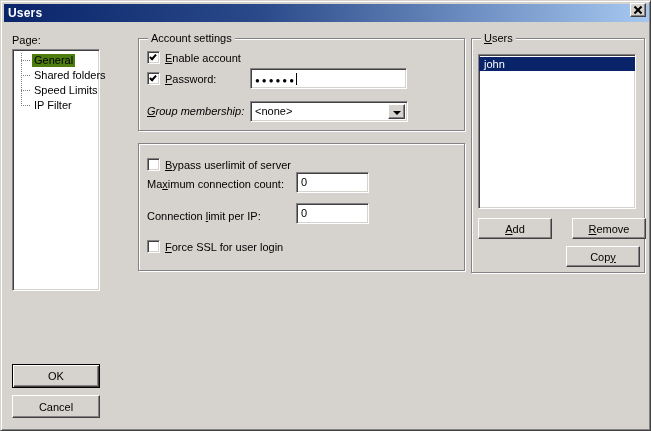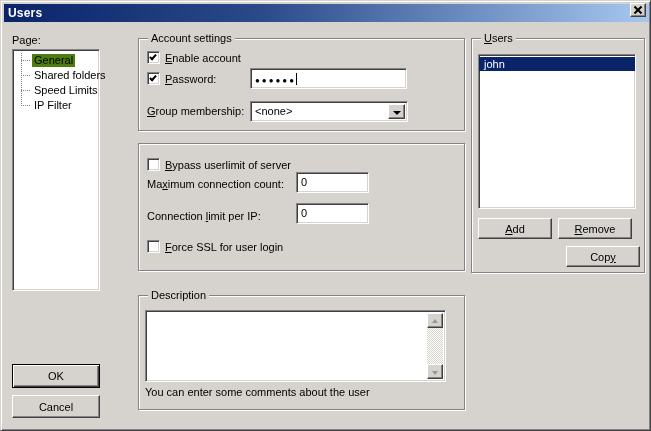--- a/index.html
+++ b/index.html
@@ -167,21 +167,21 @@
 
     <span class="cb" style="left:8px; top:33px;" data-checked="true">
       <span class="tick"></span>
     </span>
     <span class="lbl" style="left:26px; top:34px;"><span></span><span class="u">P</span><span>assword:</span></span>
 
     <div class="field sunken" style="left:111px; top:29px; width:157px; height:21px;">
       <span class="dots">●●●●●●</span><span class="caret"></span>
     </div>
 
-    <span class="lbl" style="left:8px; top:66px;"><span></span><span class="u">G</span><span>roup membership:</span></span>
+    <span class="lbl" style="left:8px; top:66px;font-style:italic;"><span></span><span class="u">G</span><span>roup membership:</span></span>
 
     <div class="combo sunken" style="left:111px; top:62px; width:158px; height:21px; background:#fff;">
       <span class="val">&lt;none&gt;</span>
       <span class="combo-btn">
         <span class="arrow-down"></span>
       </span>
     </div>
   </div>
 
   <div class="group" style="left:137px; top:142px; width:327px; height:128px;">
@@ -200,49 +200,32 @@
     <div class="field sunken" style="left:157px; top:59px; width:73px; height:21px;">
       <span>0</span>
     </div>
 
     <span class="cb" style="left:8px; top:96px;" data-checked="false">
       
     </span>
     <span class="lbl" style="left:26px; top:97px;"><span></span><span class="u">F</span><span>orce SSL for user login</span></span>
   </div>
 
-  <div class="group" style="left:137px; top:294px; width:327px; height:115px;">
-    <span class="gtitle">Description</span>
-
-    <div class="textarea sunken" style="left:6px; top:14px; width:301px; height:72px;">
-      <span></span>
-      <div class="vscroll">
-        <span class="sbtn up">
-            <span class="tri-up"></span>
-          </span>
-        <span class="sbtn down">
-            <span class="tri-down"></span>
-          </span>
-      </div>
-    </div>
-
-    <span class="lbl" style="left:6px; top:90px;">You can enter some comments about the user</span>
-  </div>
 
   <div class="group" style="left:470px; top:37px; width:174px; height:235px;">
     <span class="gtitle"><span></span><span class="u">U</span><span>sers</span></span>
 
     <div class="ulist sunken" style="left:6px; top:15px; width:158px; height:155px;">
       <div class="urow" data-selected="true">john</div>
     </div>
 
     <div class="btn" style="left:6px; top:179px; width:74px; height:21px;">
       <span><span></span><span class="u">A</span><span>dd</span></span>
     </div>
-    <div class="btn" style="left:86px; top:179px; width:74px; height:21px;">
+    <div class="btn" style="left:100px; top:179px; width:74px; height:21px;">
       <span><span></span><span class="u">R</span><span>emove</span></span>
     </div>
     <div class="btn" style="left:94px; top:207px; width:74px; height:21px;">
       <span><span>Cop</span><span class="u">y</span><span></span></span>
     </div>
   </div>
 
 </div>
 
 </body></html>

